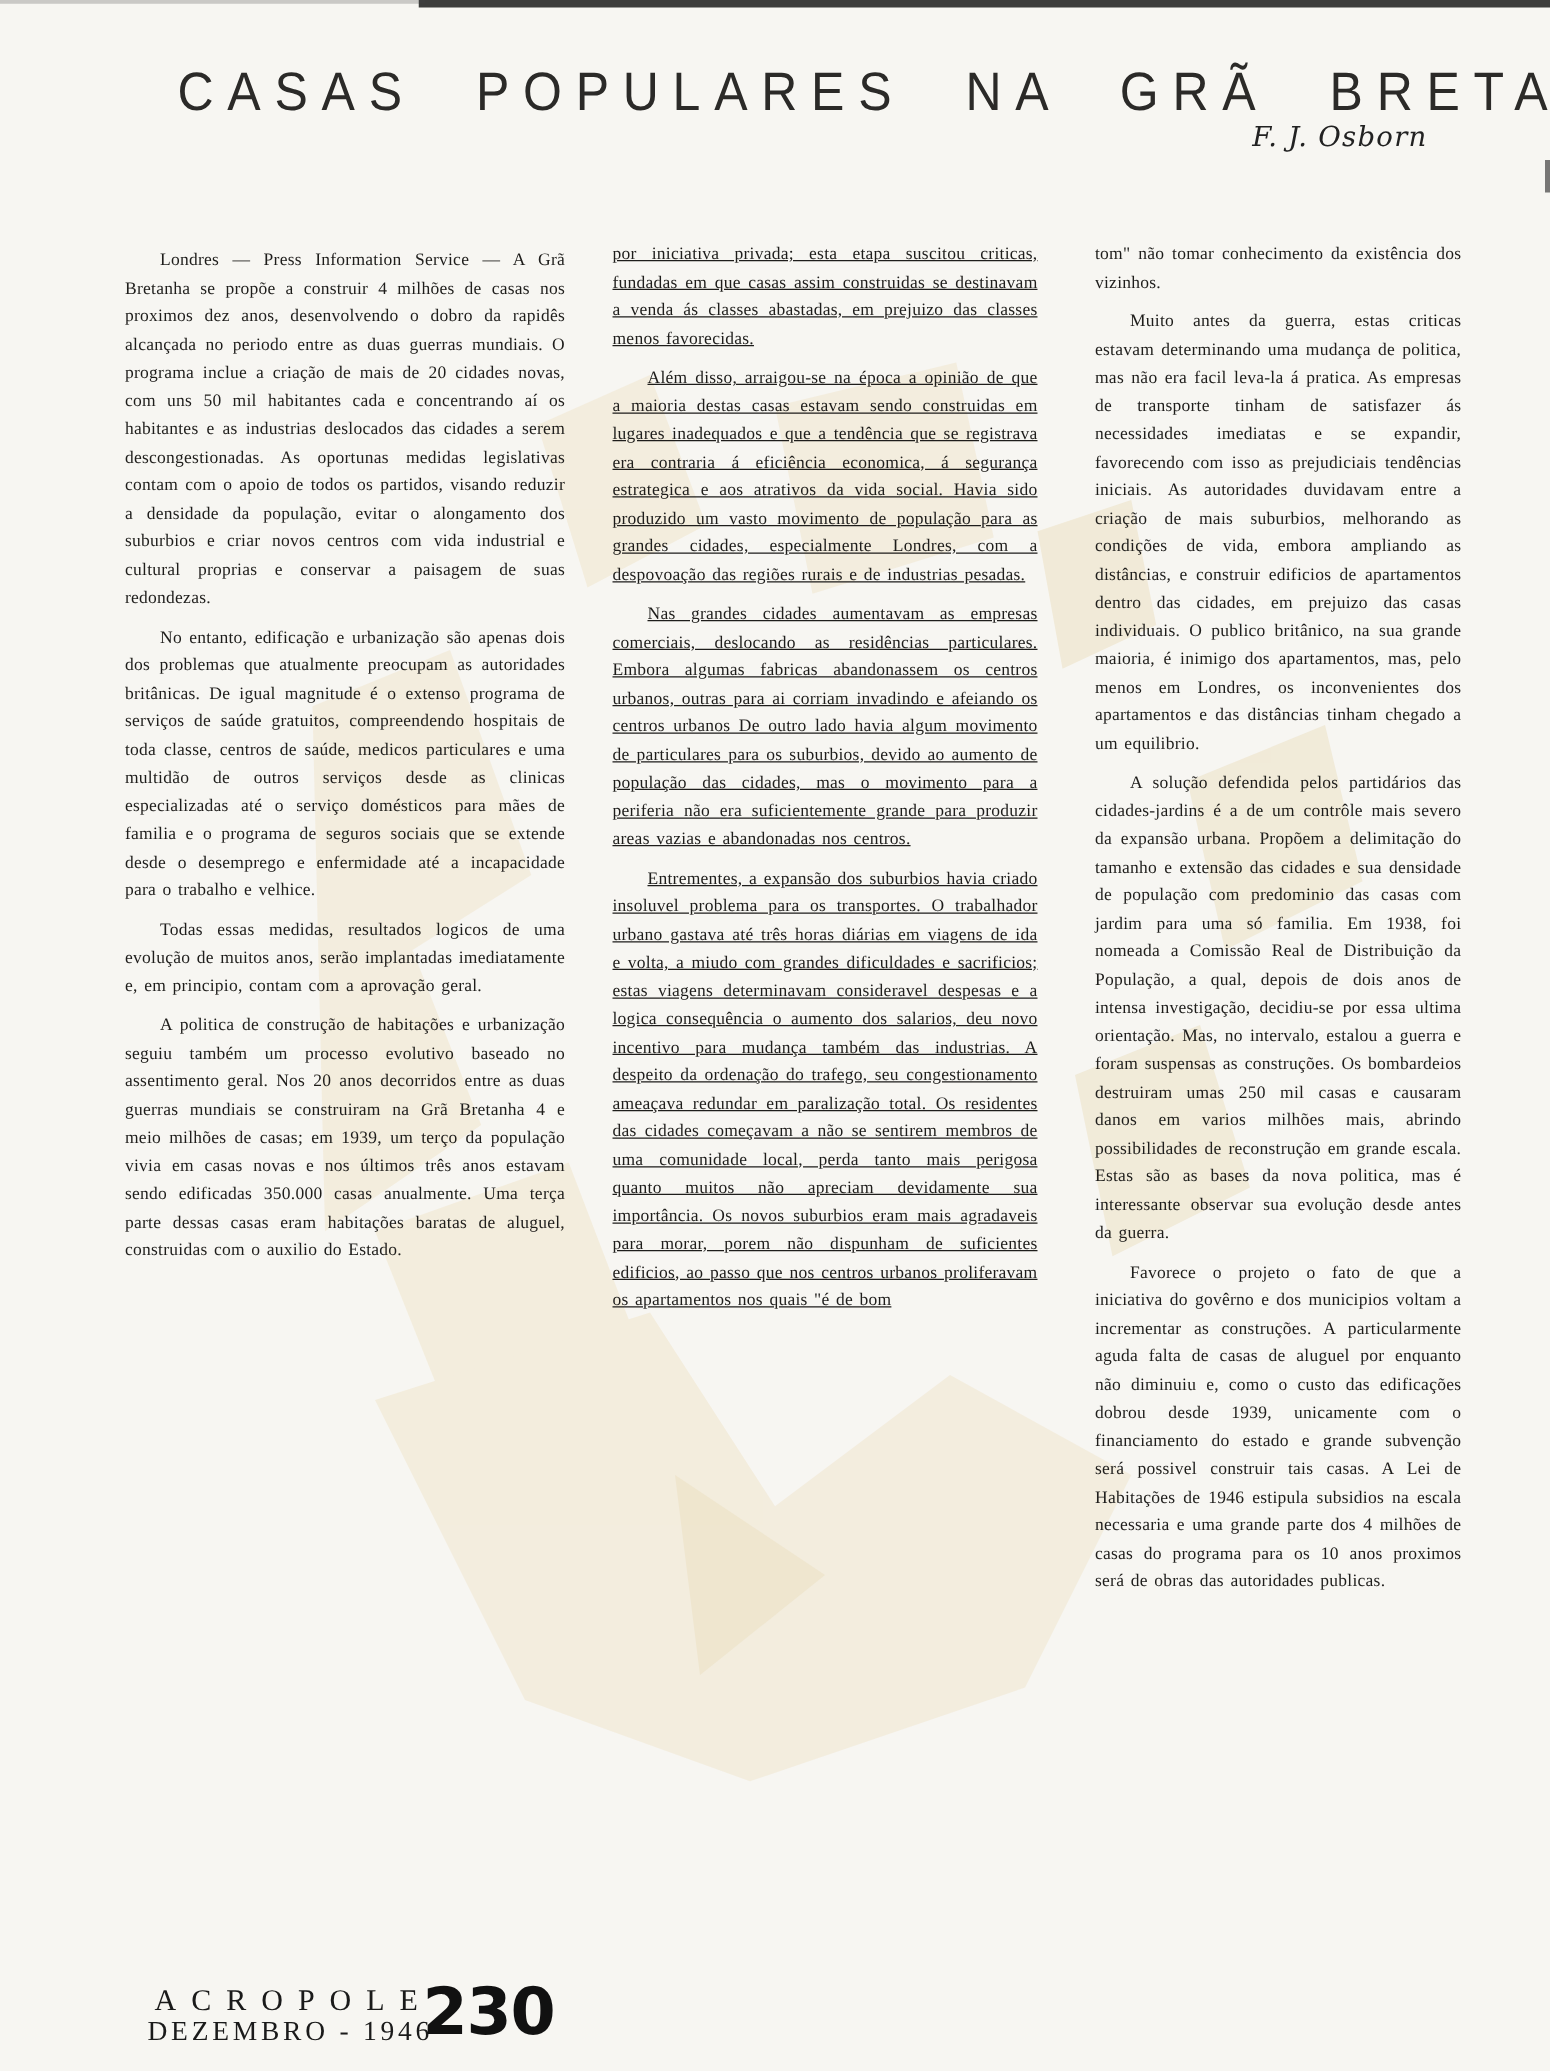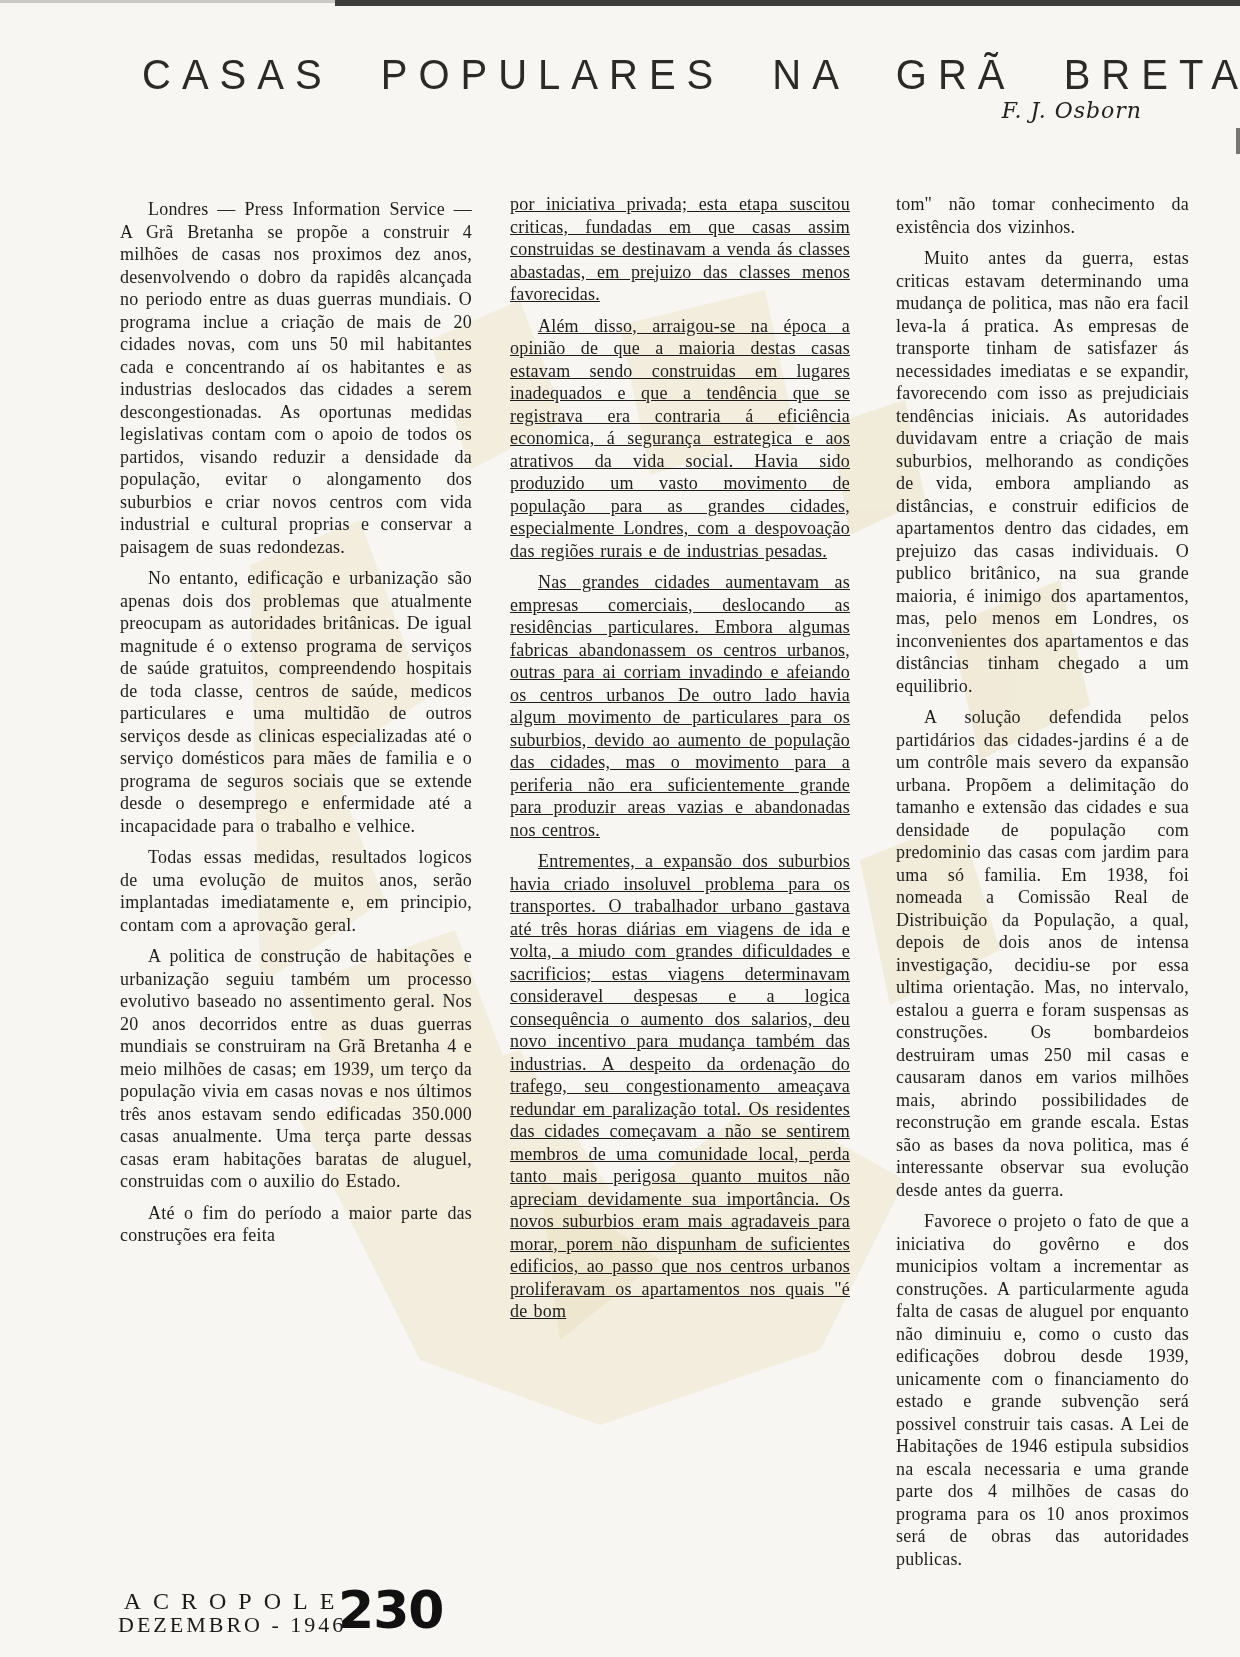--- a/index.html
+++ b/index.html
@@ -30,22 +30,22 @@
     position:absolute;right:98px;top:98px;z-index:2;
     font-family:"DejaVu Serif", serif;
     font-style:italic;font-size:22px;color:#222;
     letter-spacing:1px;
     margin-left:20px;
   }
   
   .col{
     position:absolute;z-index:1;
     text-align:justify;
-    font-size:18px;line-height:22.5px;
-    letter-spacing:.2px;word-spacing:1.5px;margin-left:20px;
+    font-size:14px;line-height:22.5px;
+    letter-spacing:.2px;word-spacing:1.5px;
   }
   .col p{margin:0 0 9px 0;text-indent:28px;}
   .col p.cont{text-indent:0;}
   .col-1{left:100px;top:198px;width:352px;}
   .col-2{left:490px;top:193px;width:340px;text-decoration:underline;}
   .col-3{left:876px;top:193px;width:293px;}
   
   .footer{position:absolute;left:118px;top:1588px;z-index:2;}
   .footer .mag{
     font-family:"Liberation Serif", serif;
@@ -87,21 +87,20 @@
   <div class="scan-dash-right"></div>
 
   <div class="title">CASAS POPULARES NA GRÃ BRETANHA</div>
   <div class="byline">F. J. Osborn</div>
 
   <div class="col col-1">
     <p>Londres — Press Information Service — A Grã Bretanha se propõe a construir 4 milhões de casas nos proximos dez anos, desenvolvendo o dobro da rapidês alcançada no periodo entre as duas guerras mundiais. O programa inclue a criação de mais de 20 cidades novas, com uns 50 mil habitantes cada e concentrando aí os habitantes e as industrias deslocados das cidades a serem descongestionadas. As oportunas medidas legislativas contam com o apoio de todos os partidos, visando reduzir a densidade da população, evitar o alongamento dos suburbios e criar novos centros com vida industrial e cultural proprias e conservar a paisagem de suas redondezas.</p>
     <p>No entanto, edificação e urbanização são apenas dois dos problemas que atualmente preocupam as autoridades britânicas. De igual magnitude é o extenso programa de serviços de saúde gratuitos, compreendendo hospitais de toda classe, centros de saúde, medicos particulares e uma multidão de outros serviços desde as clinicas especializadas até o serviço domésticos para mães de familia e o programa de seguros sociais que se extende desde o desemprego e enfermidade até a incapacidade para o trabalho e velhice.</p>
     <p>Todas essas medidas, resultados logicos de uma evolução de muitos anos, serão implantadas imediatamente e, em principio, contam com a aprovação geral.</p>
     <p>A politica de construção de habitações e urbanização seguiu também um processo evolutivo baseado no assentimento geral. Nos 20 anos decorridos entre as duas guerras mundiais se construiram na Grã Bretanha 4 e meio milhões de casas; em 1939, um terço da população vivia em casas novas e nos últimos três anos estavam sendo edificadas 350.000 casas anualmente. Uma terça parte dessas casas eram habitações baratas de aluguel, construidas com o auxilio do Estado.</p>
-    <p>Até o fim do período a maior parte das construções era feita</p>
   </div>
 
   <div class="col col-2">
     <p class="cont">por iniciativa privada; esta etapa suscitou criticas, fundadas em que casas assim construidas se destinavam a venda ás classes abastadas, em prejuizo das classes menos favorecidas.</p>
     <p>Além disso, arraigou-se na época a opinião de que a maioria destas casas estavam sendo construidas em lugares inadequados e que a tendência que se registrava era contraria á eficiência economica, á segurança estrategica e aos atrativos da vida social. Havia sido produzido um vasto movimento de população para as grandes cidades, especialmente Londres, com a despovoação das regiões rurais e de industrias pesadas.</p>
     <p>Nas grandes cidades aumentavam as empresas comerciais, deslocando as residências particulares. Embora algumas fabricas abandonassem os centros urbanos, outras para ai corriam invadindo e afeiando os centros urbanos De outro lado havia algum movimento de particulares para os suburbios, devido ao aumento de população das cidades, mas o movimento para a periferia não era suficientemente grande para produzir areas vazias e abandonadas nos centros.</p>
     <p>Entrementes, a expansão dos suburbios havia criado insoluvel problema para os transportes. O trabalhador urbano gastava até três horas diárias em viagens de ida e volta, a miudo com grandes dificuldades e sacrificios; estas viagens determinavam consideravel despesas e a logica consequência o aumento dos salarios, deu novo incentivo para mudança também das industrias. A despeito da ordenação do trafego, seu congestionamento ameaçava redundar em paralização total. Os residentes das cidades começavam a não se sentirem membros de uma comunidade local, perda tanto mais perigosa quanto muitos não apreciam devidamente sua importância. Os novos suburbios eram mais agradaveis para morar, porem não dispunham de suficientes edificios, ao passo que nos centros urbanos proliferavam os apartamentos nos quais "é de bom</p>
   </div>
 
   <div class="col col-3">

